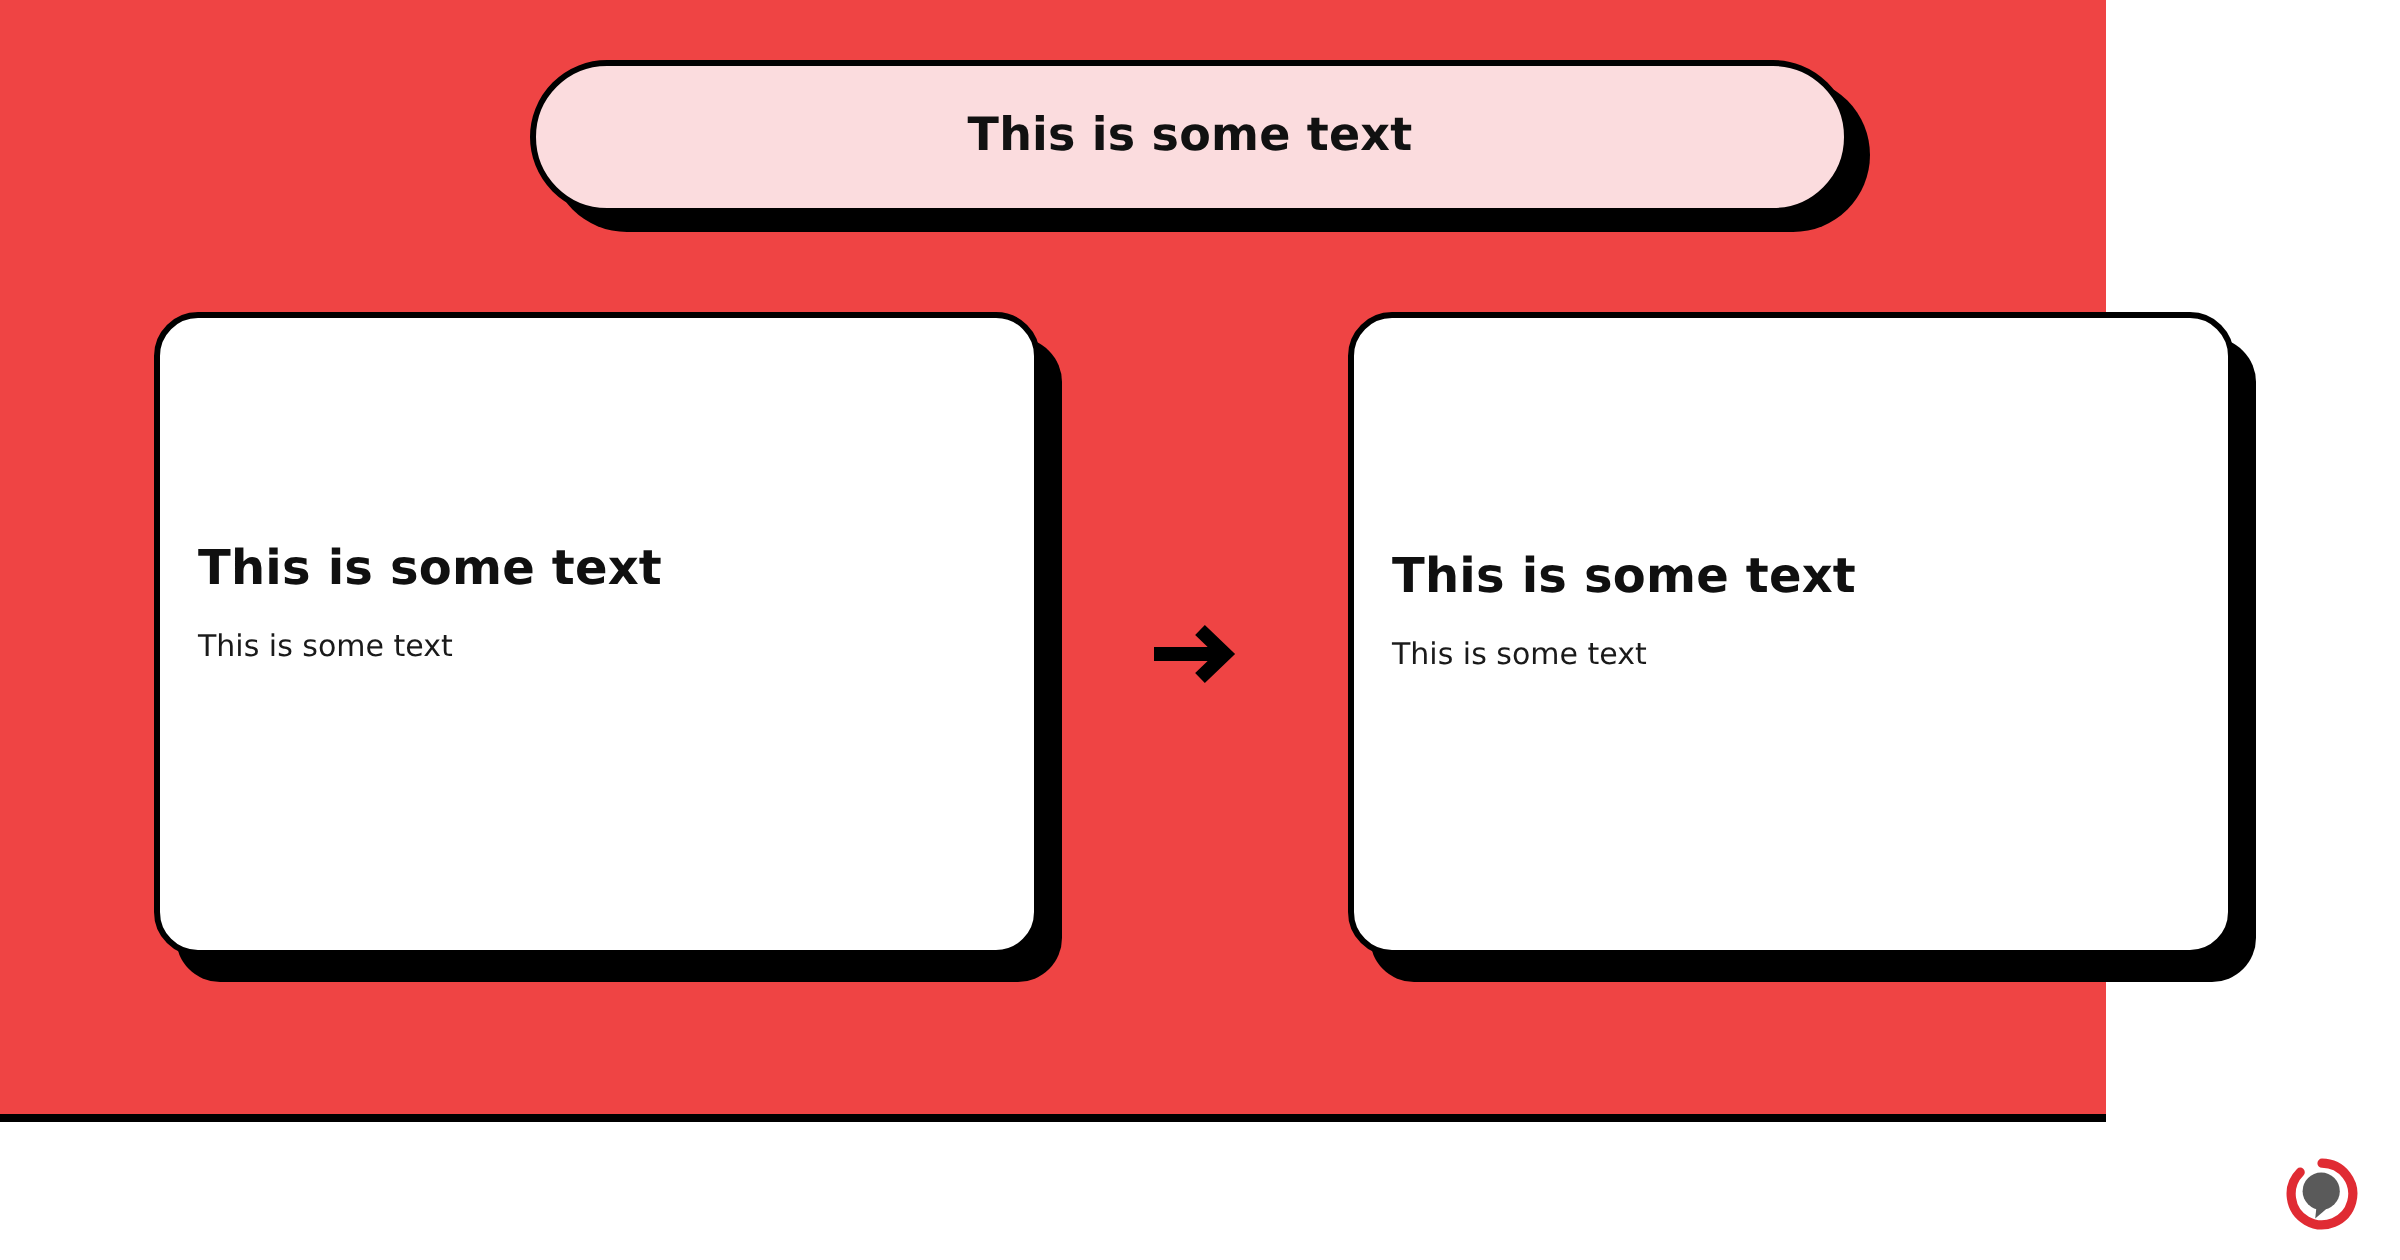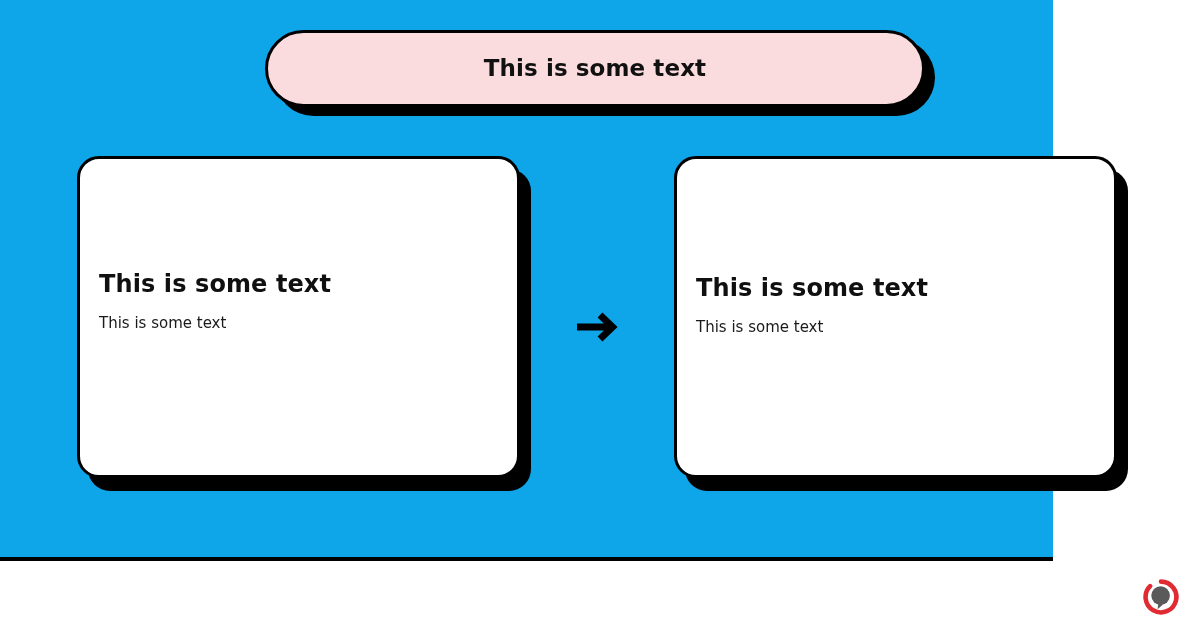--- a/index.html
+++ b/index.html
@@ -21,21 +21,21 @@
     overflow: hidden;
   }
 
   
   #stage {
     position: absolute;
     left: 0;
     top: 0;
     width: 1053px;
     height: 561px;
-    background: #0ea5e9;
+    background: #ef4444;
     border-bottom: 4px solid #000000;
     box-sizing: border-box;
   }
 
   
   #banner {
     position: absolute;
     left: 265px;
     top: 30px;
     width: 660px;

